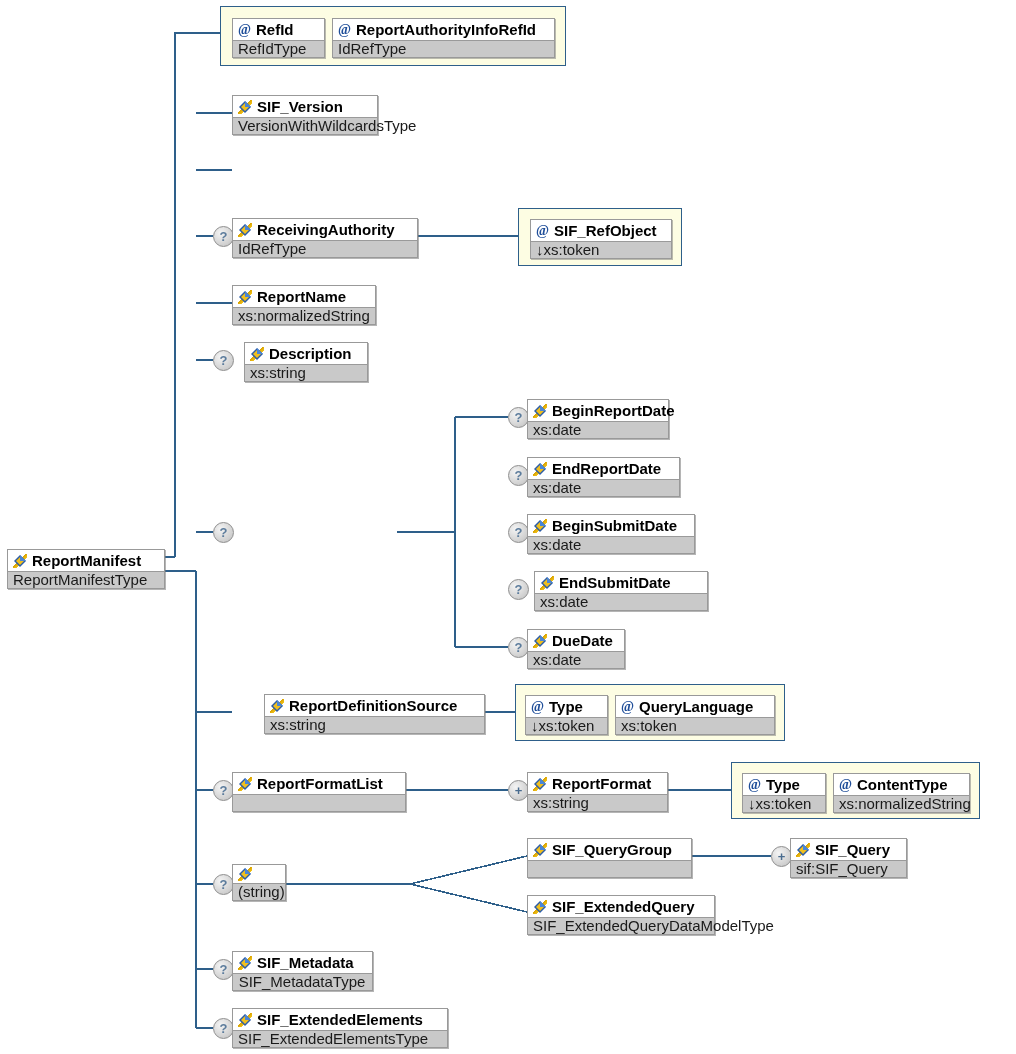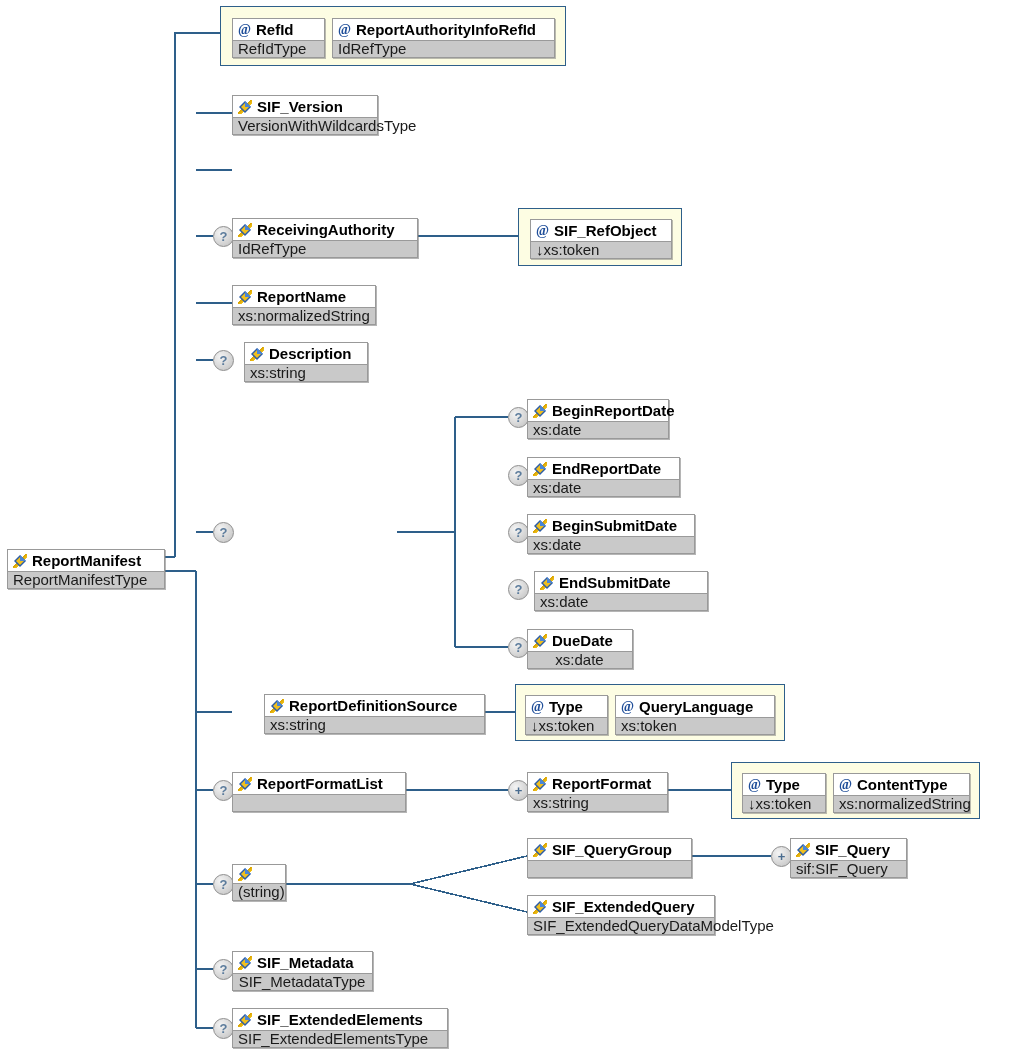--- a/index.html
+++ b/index.html
@@ -241,21 +241,21 @@
             <polygon points="7,3 11,7 7,11 3,7" fill="#f0bf1e"></polygon>
             <polygon points="7,1 13,7 7,7" fill="#4a86d6"></polygon>
           </svg>
         </span>
       <span>EndSubmitDate</span>
     </div>
     <div class="type">xs:date</div>
   </div>
 
   <div class="occ" style="left:508px;top:637px;">?</div>
-  <div class="node" style="left:527px;top:629px;width:106px;text-align:center;">
+  <div class="node" style="left:527px;top:629px;width:98px;">
     <div class="title">
       <span class="ico ico-el">
           <svg width="14" height="14" viewBox="0 0 14 14">
             <polygon points="7,1 13,7 7,13 1,7" fill="#2a5ca8"></polygon>
             <polygon points="7,3 11,7 7,11 3,7" fill="#f0bf1e"></polygon>
             <polygon points="7,1 13,7 7,7" fill="#4a86d6"></polygon>
           </svg>
         </span>
       <span>DueDate</span>
     </div>

